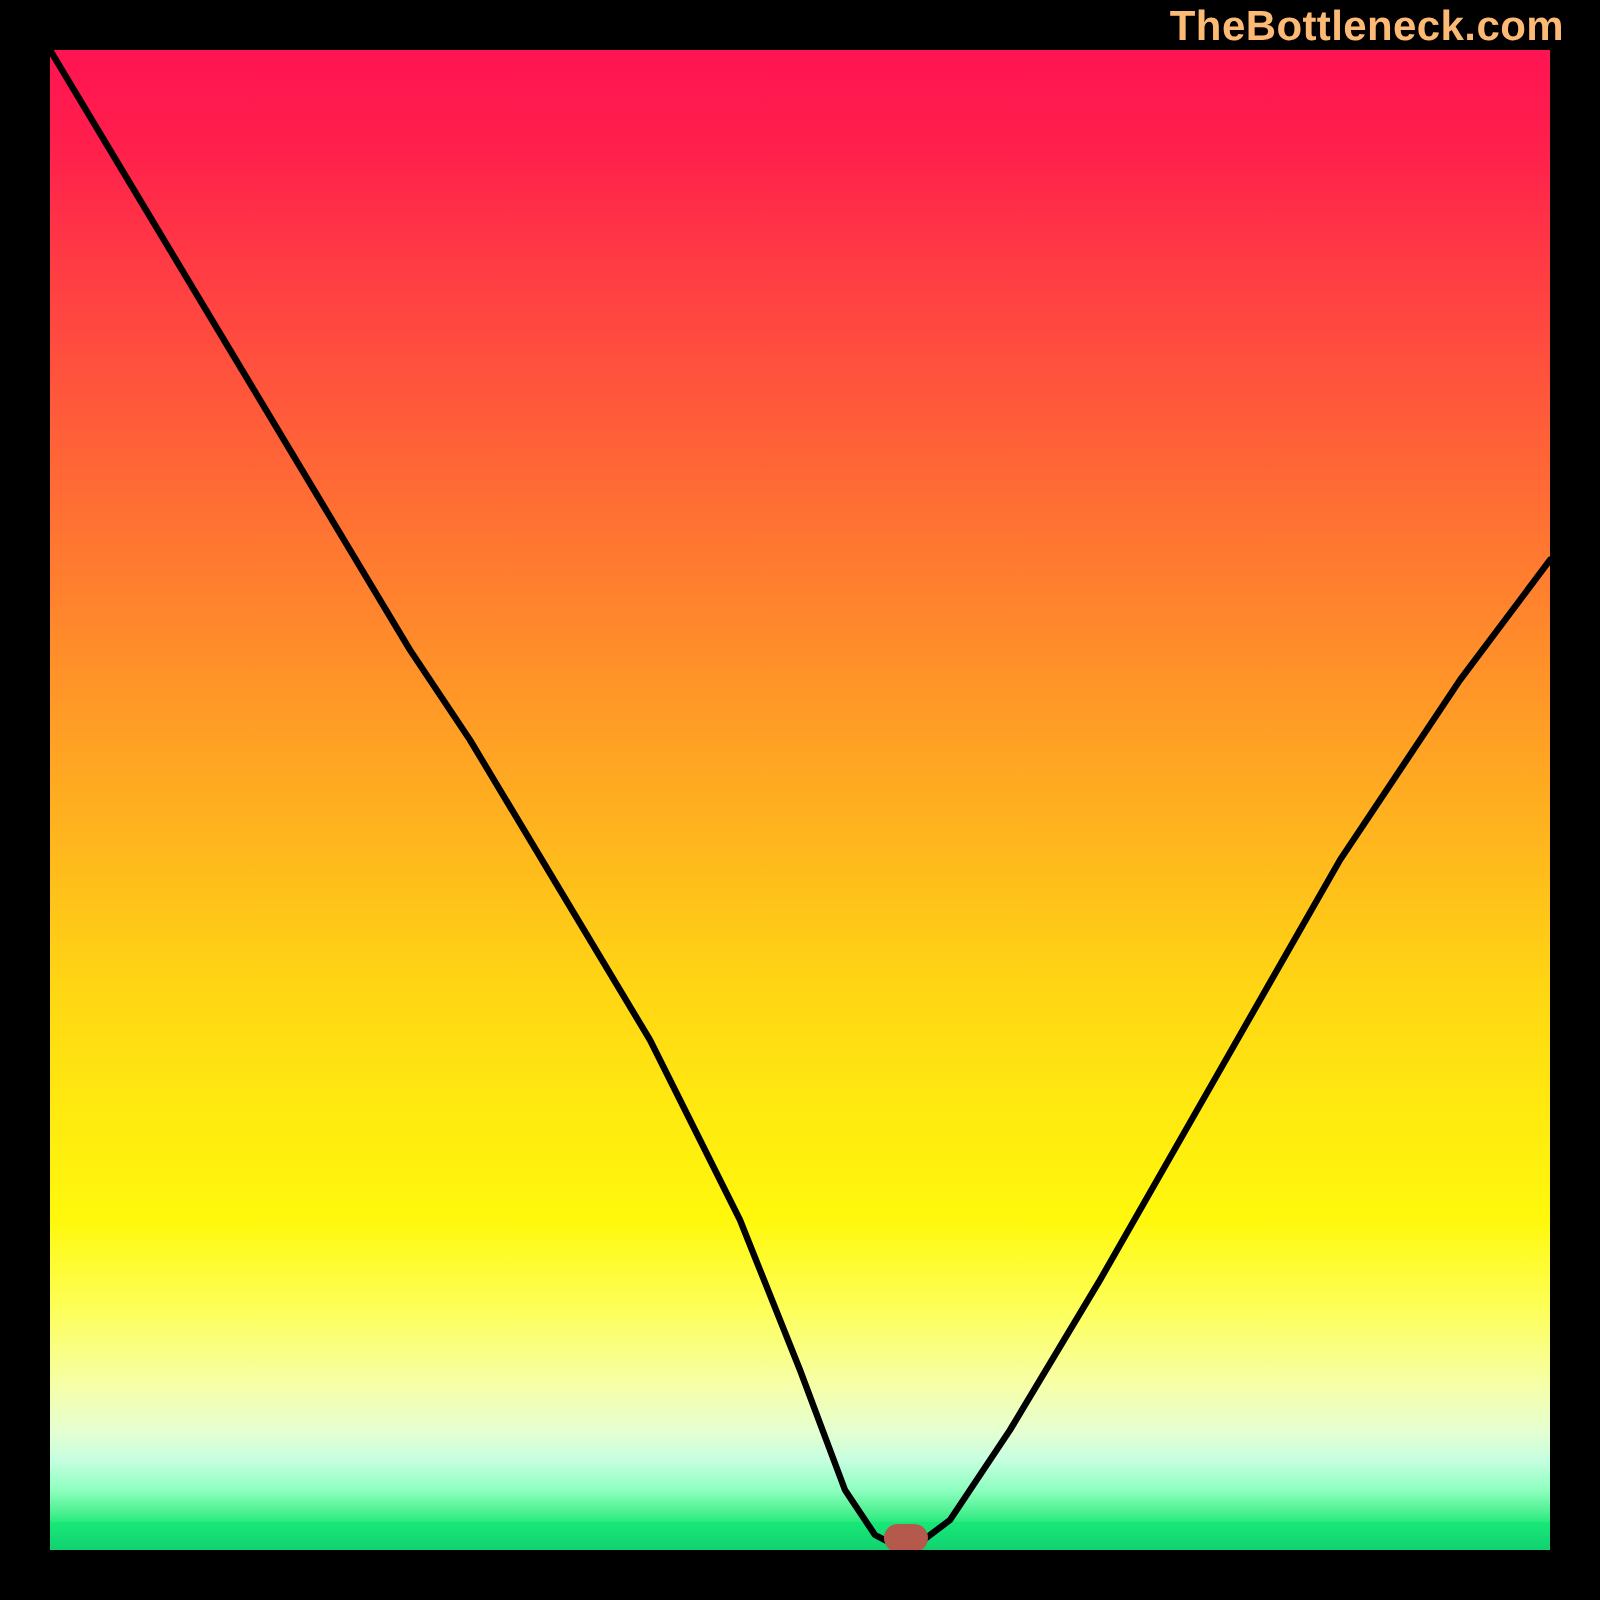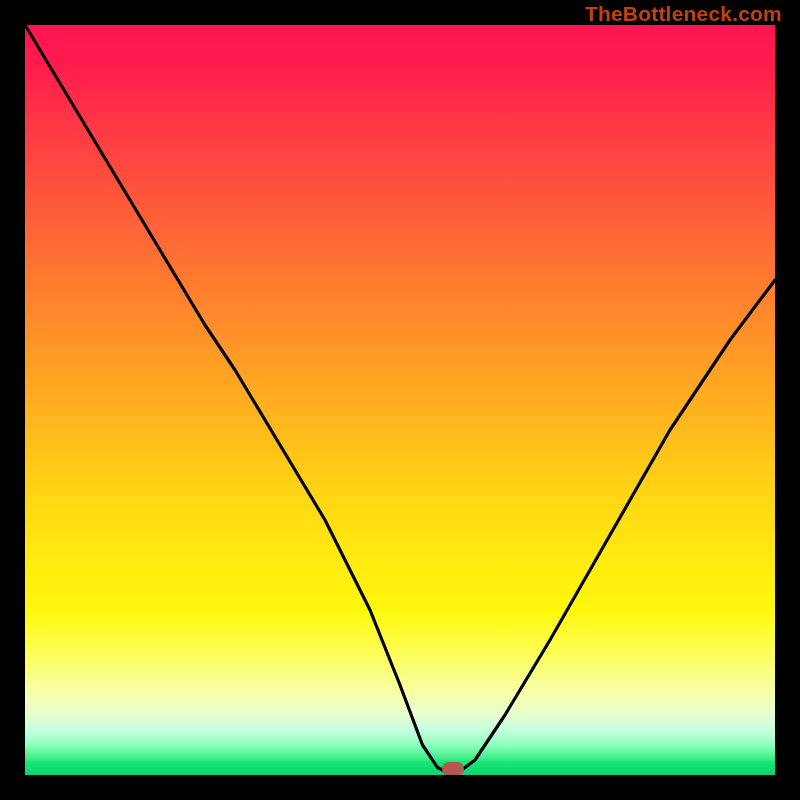--- a/index.html
+++ b/index.html
@@ -14,21 +14,21 @@
   .stage {
     position: relative;
     width: 800px;
     height: 800px;
     background: #000;
   }
   .attribution {
     position: absolute;
     top: 2px;
     right: 18px;
-    color: #c2410c;
+    color: #fdba74;
     font-size: 21px;
     font-weight: 600;
     letter-spacing: 0.2px;
   }
   .plot-area {
     position: absolute;
     left: 25px;
     top: 25px;
     width: 750px;
     height: 750px;

